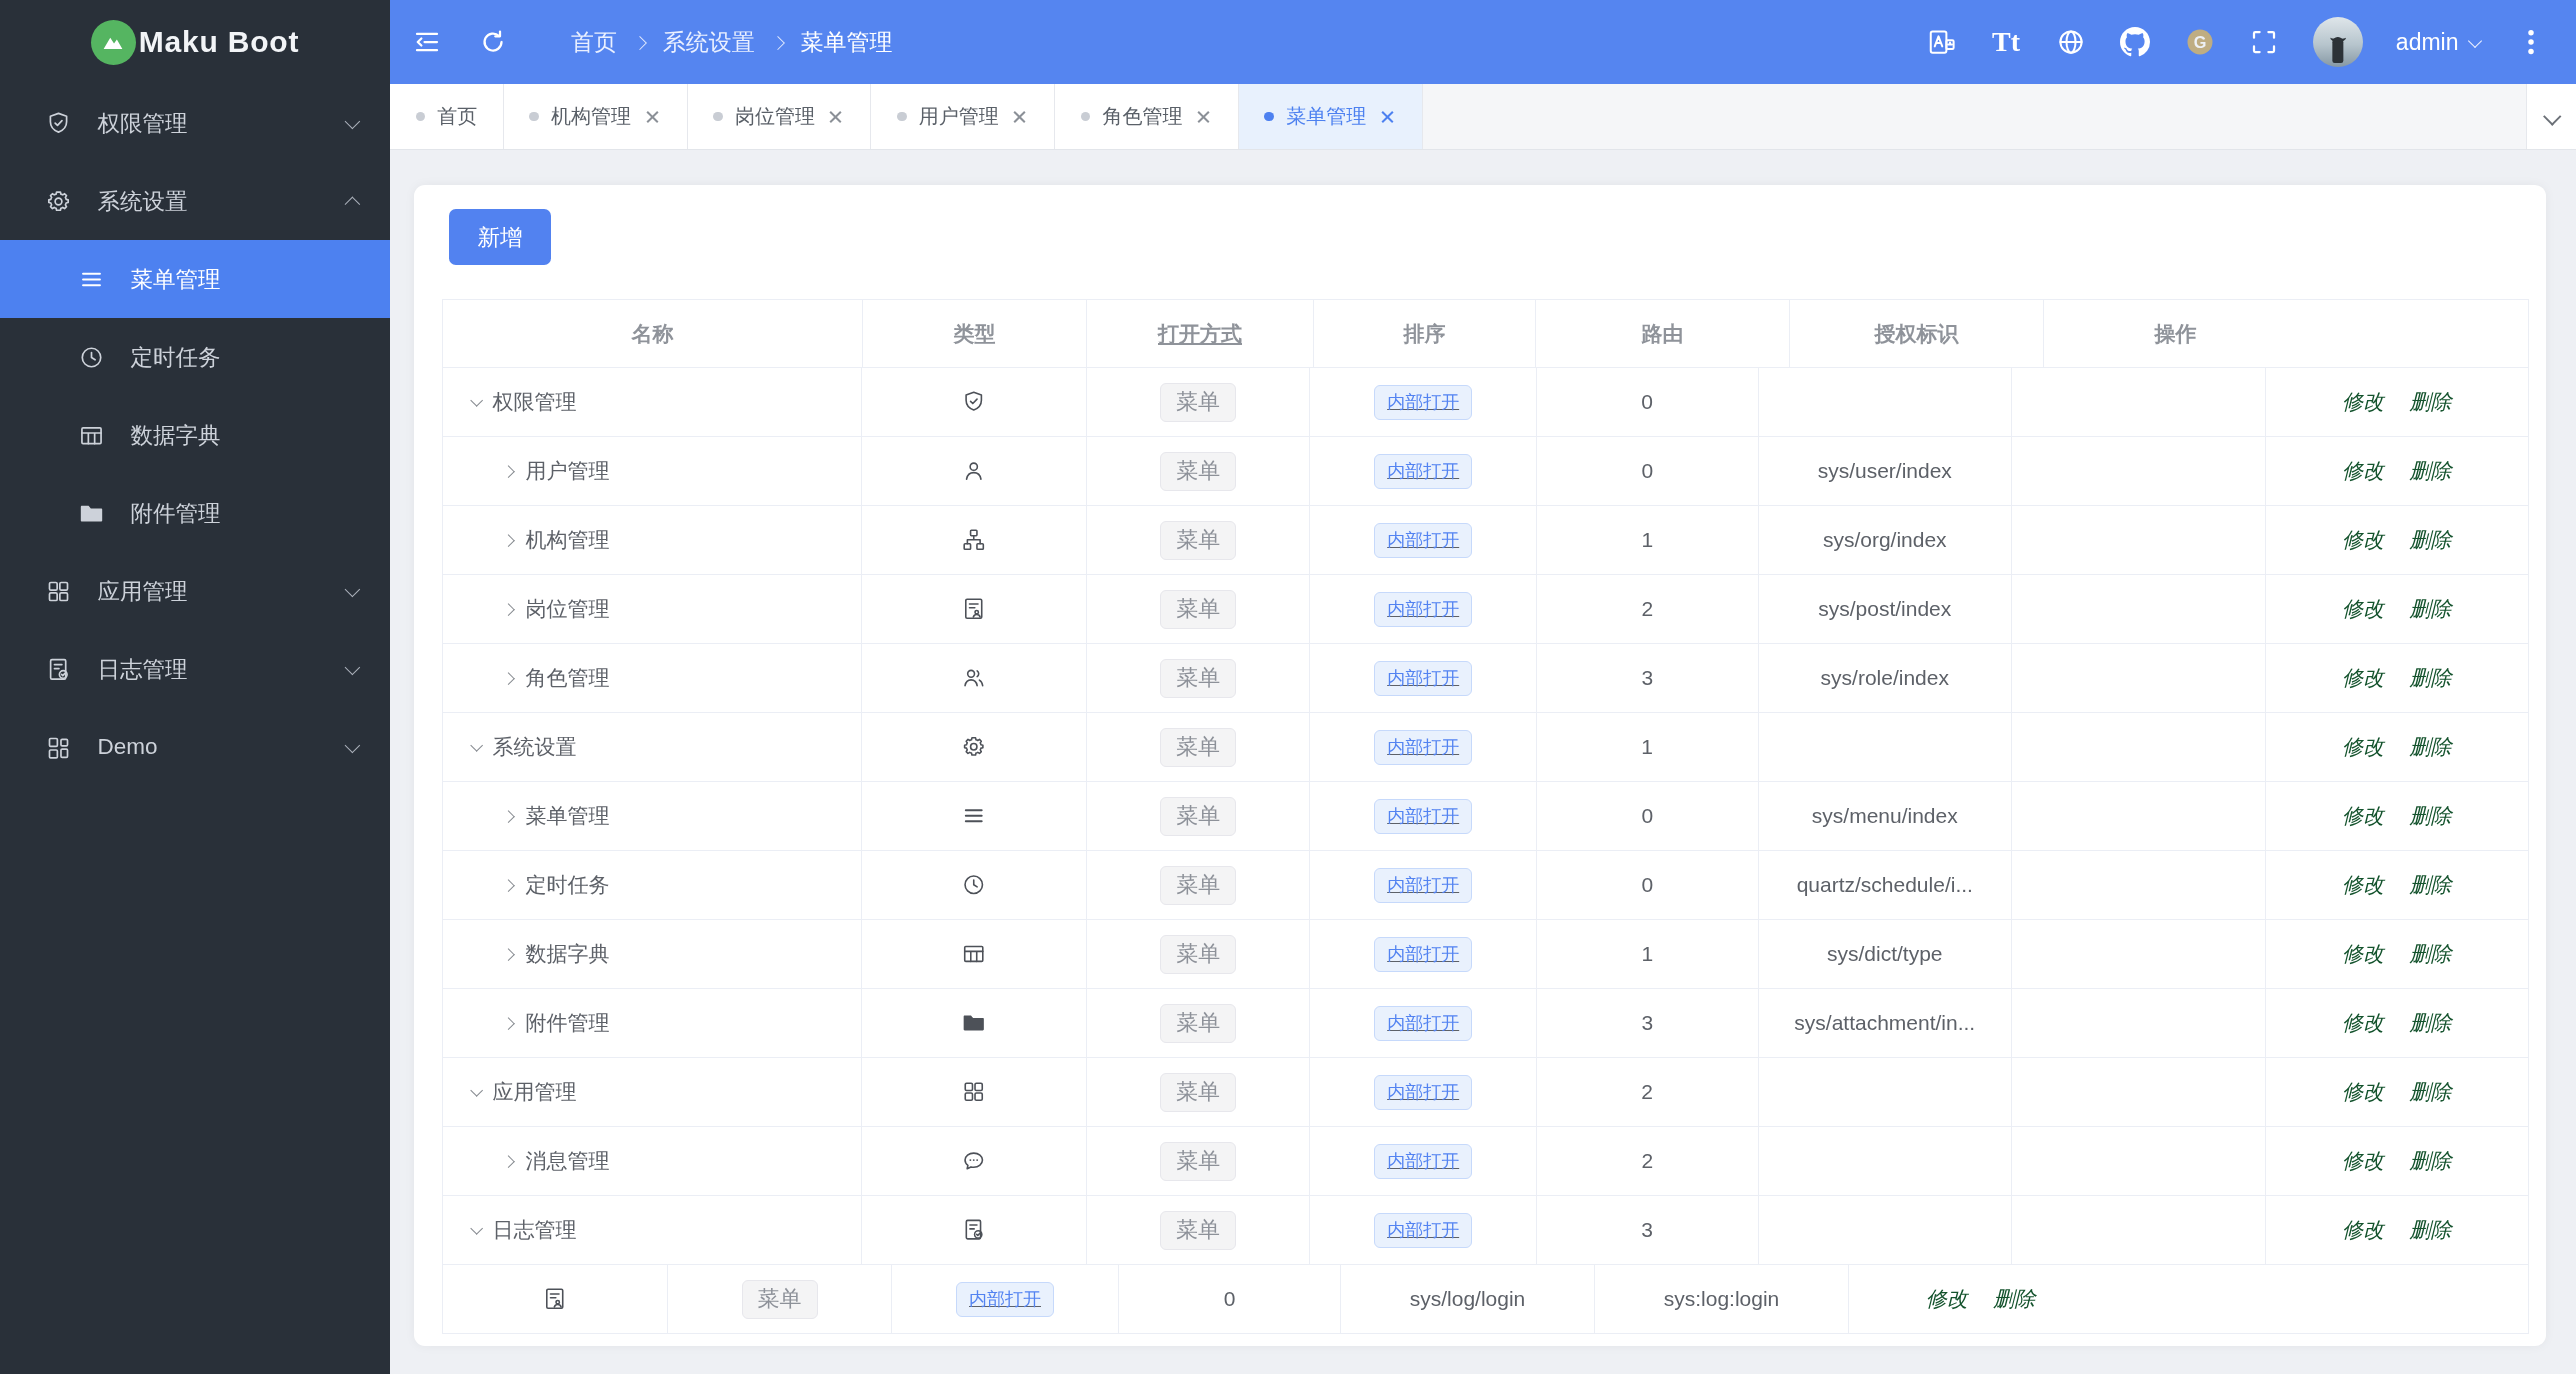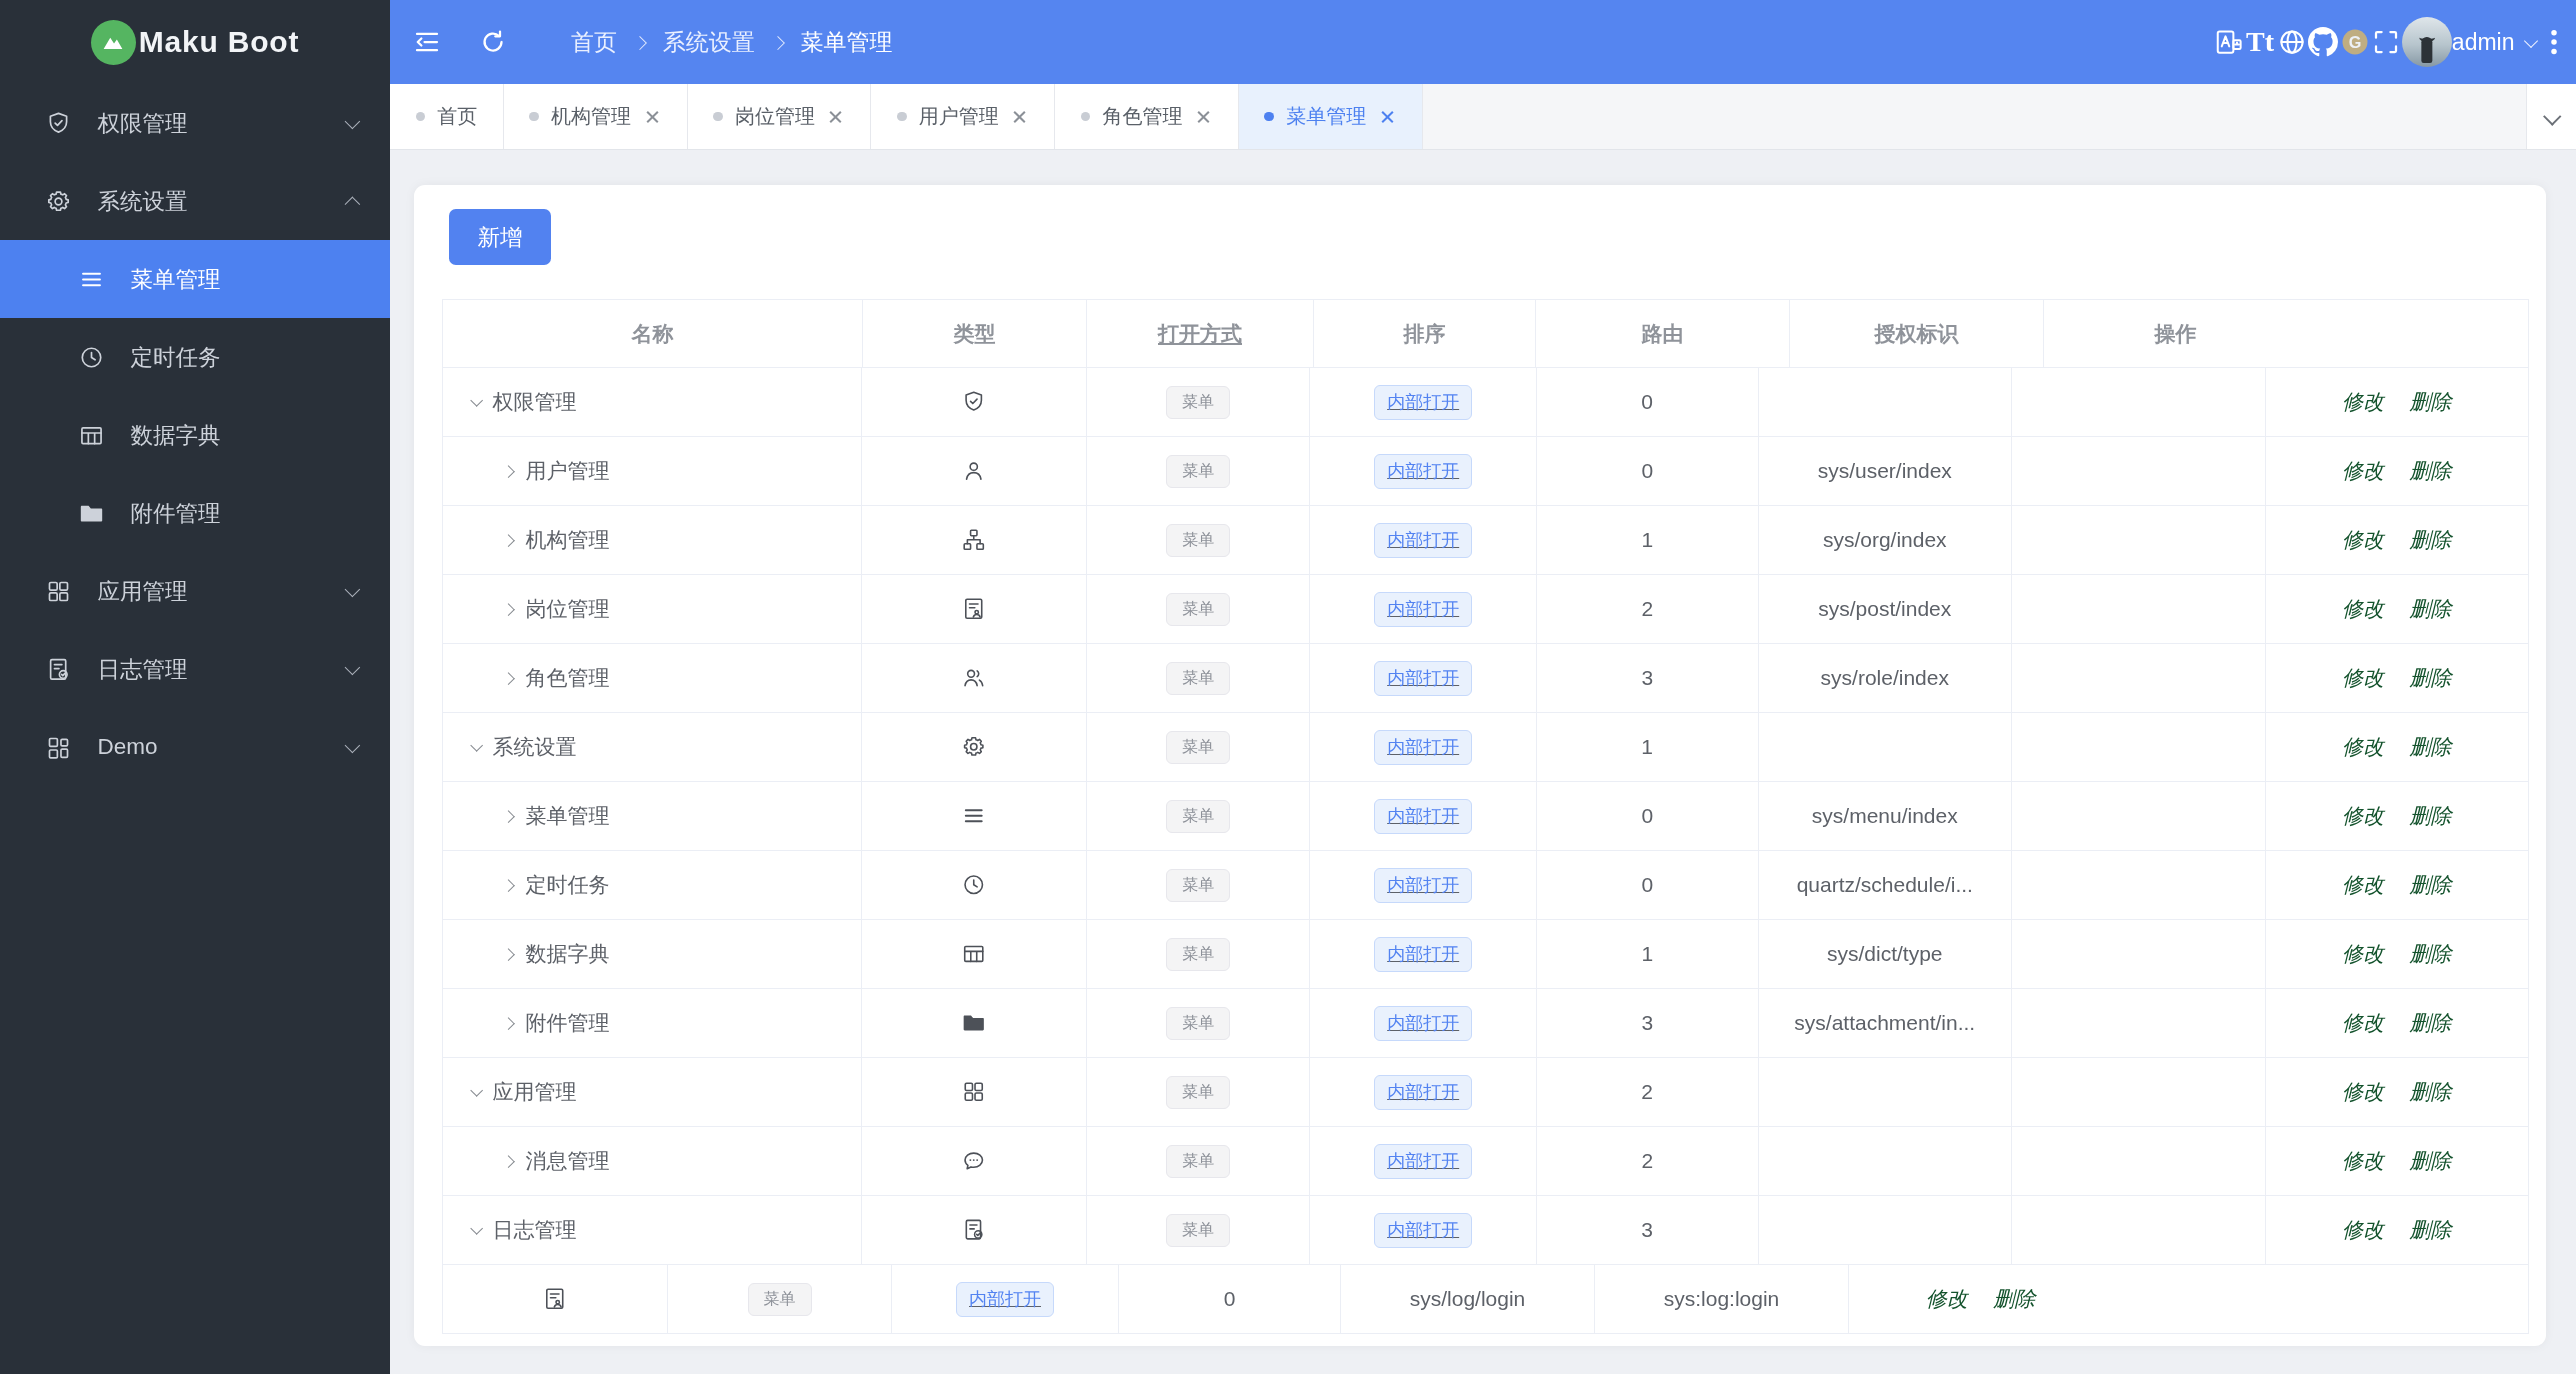--- a/index.html
+++ b/index.html
@@ -25,21 +25,21 @@
 
   
   .header { position: absolute; left: 390px; top: 0; right: 0; height: 84px; background: #5585f0; display: flex; align-items: center; color: #fff; }
   .h-left { display: flex; align-items: center; gap: 35px; padding-left: 21px; }
   .hicon { width: 31.5px; height: 31.5px; display: flex; align-items: center; justify-content: center; cursor: pointer; }
   .hicon svg { width: 30px; height: 30px; }
   .breadcrumb { display: flex; align-items: center; gap: 18px; margin-left: 27px; font-size: 23px; }
   .bc-item { color: #eaf0ff; cursor: pointer; }
   .bc-item.last { color: #ffffff; }
   .bc-sep { width: 9.8px; height: 9.8px; border-top: 1.9px solid rgba(255,255,255,.8); border-right: 1.9px solid rgba(255,255,255,.8); transform: rotate(45deg); margin-top: 1.5px; }
-  .h-right { margin-left: auto; display: flex; align-items: center; padding-right: 6px; }
+  .h-right { margin-left: auto; display: flex; align-items: center; gap: 33px; padding-right: 29px; }
   .tt-glyph { font-family: "Liberation Serif", serif; font-size: 28px; font-weight: bold; color: #fff; }
   .avatar { width: 50px; height: 50px; border-radius: 50%; overflow: hidden; position: relative; background: linear-gradient(180deg, #dfe6ea 0%, #b7c5cd 55%, #8698a4 100%); flex: none; cursor: pointer; }
   .avatar::after { content: ""; position: absolute; left: 50%; bottom: 4.5px; transform: translateX(-50%); width: 11.3px; height: 25.5px; background: #2c3237; border-radius: 5.3px 5.3px 2.3px 2.3px; }
   .avatar::before { content: ""; position: absolute; left: 50%; bottom: 25.5px; transform: translateX(-50%); width: 15.8px; height: 6px; border-bottom: 3.8px solid #2c3237; border-radius: 50%; }
   .user-name { font-size: 23px; color: #fff; cursor: pointer; display: flex; align-items: center; gap: 10.5px; }
   .chev-w { width: 13.5px; height: 13.5px; position: relative; display: inline-block; }
   .chev-w::before { content: ""; position: absolute; left: 0.8px; top: 0.8px; width: 9px; height: 9px; border-right: 1.9px solid #eef2ff; border-bottom: 1.9px solid #eef2ff; transform: rotate(45deg); }
 
   
   .tabstrip { position: absolute; left: 390px; top: 84px; right: 0; height: 66px; background: #f5f6f8; display: flex; border-bottom: 0.8px solid #e2e5ea; z-index: 4; }
@@ -69,21 +69,21 @@
   .td:last-child { border-right: none; }
   .c-name { width: 420px; justify-content: flex-start; padding-left: 21px; }
   .thead .c-name { justify-content: center; padding-left: 0; }
   .c-icon { width: 225px; } .c-type { width: 224px; } .c-open { width: 227px; text-decoration: underline; }
   .c-sort { width: 222px; } .c-route { width: 254px; } .c-auth { width: 254px; } .c-ops { width: 263px; gap: 25.5px; }
   .lvl2 { padding-left: 54px; }
   .arrow { width: 28.5px; height: 28.5px; position: relative; flex: none; cursor: pointer; }
   .arrow.expanded::before { content: ""; position: absolute; left: 8.3px; top: 8.3px; width: 8.3px; height: 8.3px; border-right: 1.9px solid #85898f; border-bottom: 1.9px solid #85898f; transform: rotate(45deg); }
   .arrow.collapsed::before { content: ""; position: absolute; left: 6.8px; top: 9.8px; width: 8.3px; height: 8.3px; border-right: 1.9px solid #85898f; border-bottom: 1.9px solid #85898f; transform: rotate(-45deg); }
   .ricon { width: 25.5px; height: 25.5px; color: #4d5158; }
-  .tag-info { background: #f4f4f5; border: 0.8px solid #e7e7ec; color: #8d9199; font-size: 16px; padding: 7.5px 15px; border-radius: 6px; line-height: 1; }
+  .tag-info { background: #f4f4f5; border: 0.8px solid #e7e7ec; color: #8d9199; font-size: 22px; padding: 7.5px 15px; border-radius: 6px; line-height: 1; }
   .tag-primary { background: #e9f1fd; border: 0.8px solid #c6d9fb; color: #5383f1; font-size: 18px; padding: 7.5px 12px; border-radius: 6px; line-height: 1; }
   .lnk { color: #14532d; cursor: pointer; text-decoration: none; font-style: italic; }
 
   svg.iconset { position: absolute; width: 0; height: 0; }
 </style>
 </head>
 <body>
 
 <svg class="iconset" xmlns="http://www.w3.org/2000/svg">
   <defs>

